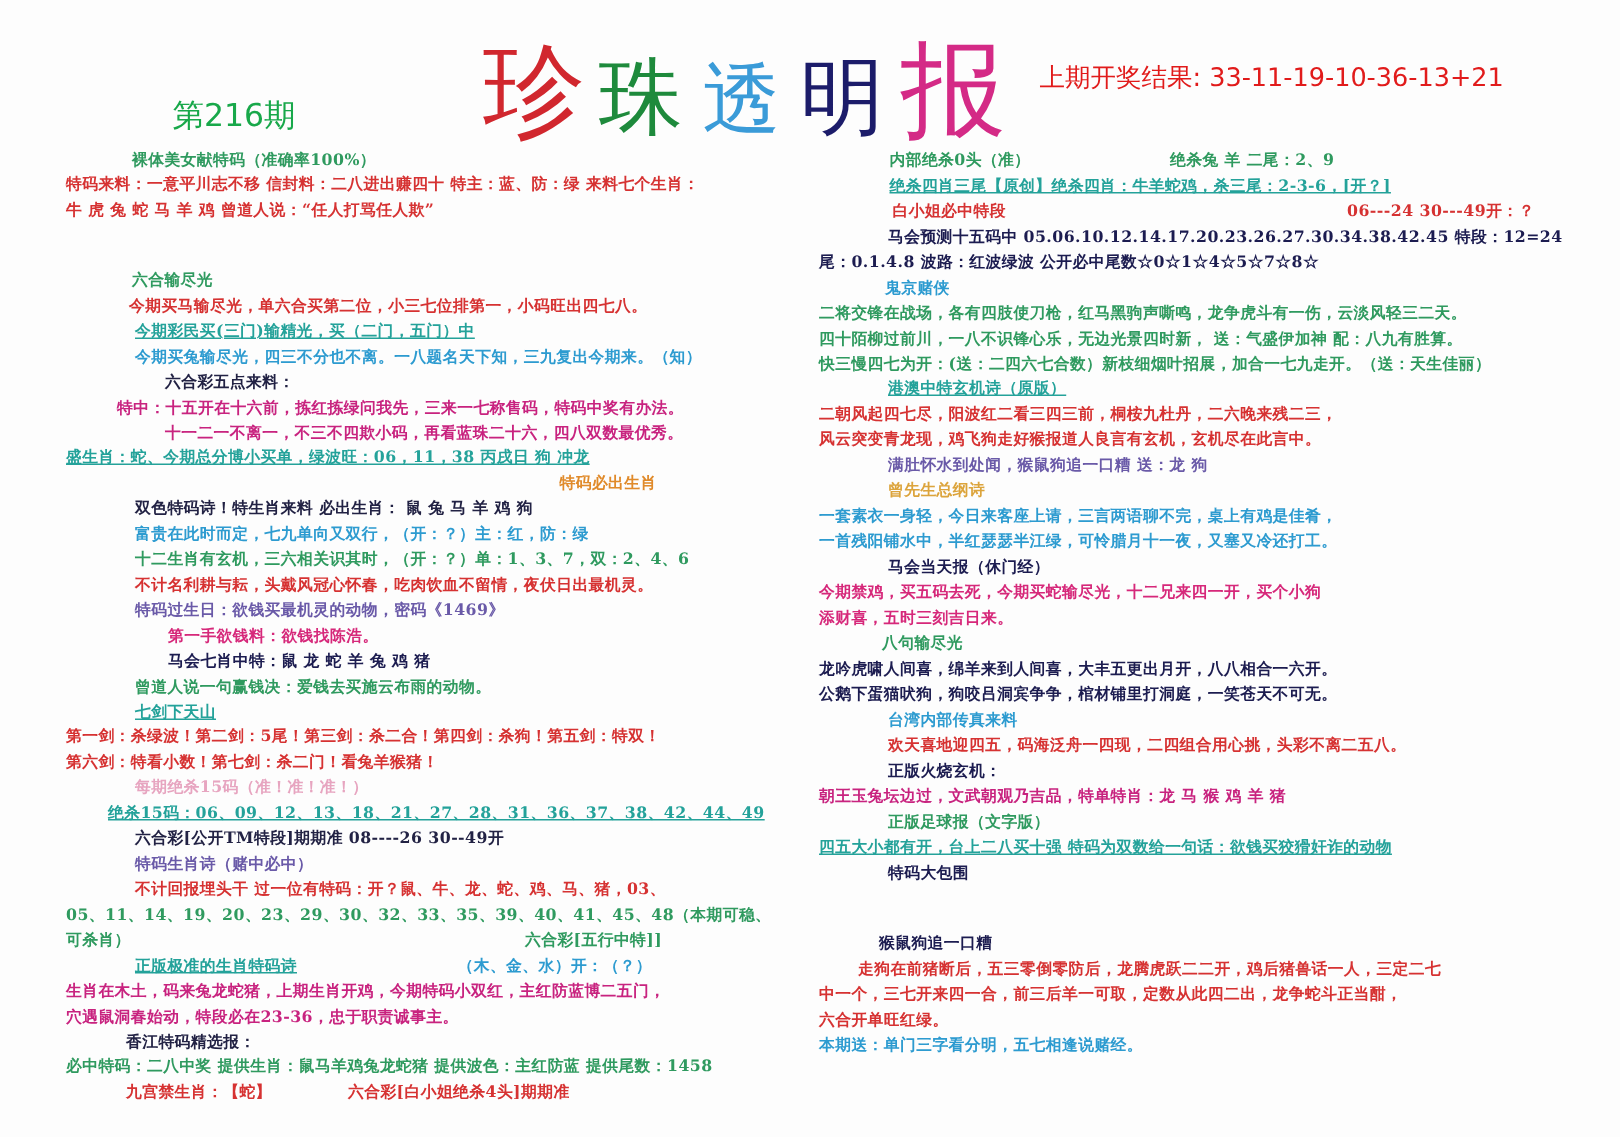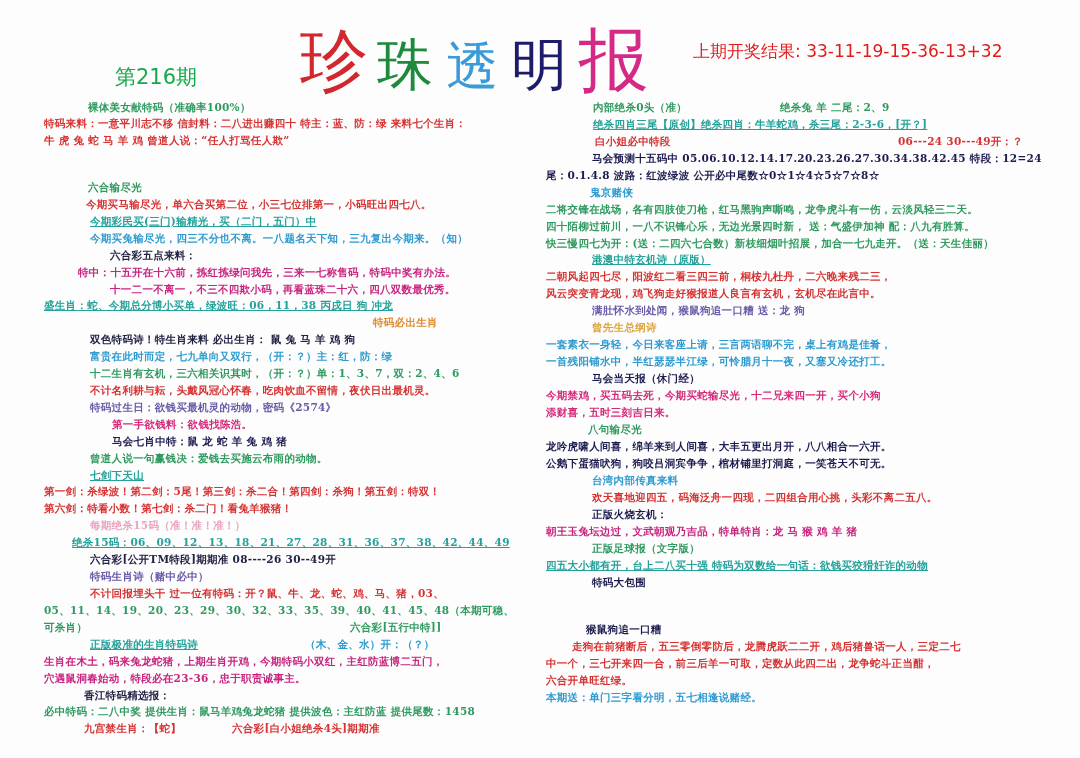--- a/index.html
+++ b/index.html
@@ -15,51 +15,51 @@
   .t5 { color:#d42a86; font-size:70px !important; }
   .issue { color:#18a84a; font-family:"DejaVu Sans", sans-serif; font-size:21px; font-weight:normal; }
   .result { color:#e11b1b; font-family:"DejaVu Sans", sans-serif; font-size:17px; }
   .red { color:#d63232; } .green { color:#2f9a5f; } .teal { color:#24a29a;text-decoration:underline; } .blue { color:#2d9bd0;text-align:right; }
   .dark { color:#222244; } .pink { color:#d6287a; } .magenta { color:#c8237f; } .orange { color:#e08a2a; }
   .purple { color:#6a5aa8; } .lightpink { color:#e7a5c0; } .gold { color:#dca43c; } .navy { color:#1c1c50; }
 </style>
 </head>
 <body>
 
-<div class="abs title" style="left:300px; top:14px;">
+<div class="abs title" style="left:322px; top:14px;">
   <span class="t1">珍</span>
   <span class="t2" style="margin-left:4px;">珠</span>
   <span class="t3" style="margin-left:8px;">透</span>
   <span class="t4" style="margin-left:8px;">明</span>
   <span class="t5" style="margin-left:6px;">报</span>
 </div>
 <div class="abs issue" style="left:115px; top:63px;">第216期</div>
 <div class="abs result" style="left:693px; top:40px;">
   <span>上期开奖结果:</span>
-  <span>33-11-19-15-36-13+32</span>
+  <span>33-11-19-10-36-13+21</span>
 </div>
 
 <div>
   <div class="ln green" style="left:88px;top:100px">裸体美女献特码（准确率100%）</div>
   <div class="ln red" style="left:44px;top:116px">特码来料：一意平川志不移 信封料：二八进出赚四十 特主：蓝、防：绿 来料七个生肖：</div>
   <div class="ln red" style="left:44px;top:133px">牛 虎 兔 蛇 马 羊 鸡    曾道人说：“任人打骂任人欺”</div>
   <div class="ln green" style="left:88px;top:180px">六合输尽光</div>
   <div class="ln red" style="left:86px;top:197px">今期买马输尽光，单六合买第二位，小三七位排第一，小码旺出四七八。</div>
   <div class="ln teal" style="left:90px;top:214px">今期彩民买(三门)输精光，买（二门，五门）中</div>
   <div class="ln blue" style="left:90px;top:231px">今期买兔输尽光，四三不分也不离。一八题名天下知，三九复出今期来。（知）</div>
   <div class="ln dark" style="left:110px;top:248px">六合彩五点来料：</div>
   <div class="ln magenta" style="left:78px;top:265px">特中：十五开在十六前，拣红拣绿问我先，三来一七称售码，特码中奖有办法。</div>
   <div class="ln magenta" style="left:110px;top:282px">十一二一不离一，不三不四欺小码，再看蓝珠二十六，四八双数最优秀。</div>
   <div class="ln teal" style="left:44px;top:298px">盛生肖：蛇、今期总分博小买单，绿波旺：06，11，38 丙戌日  狗 冲龙</div>
   <div class="ln orange" style="left:373px;top:315px">特码必出生肖</div>
   <div class="ln dark" style="left:90px;top:332px">双色特码诗！特生肖来料          必出生肖：  鼠 兔 马 羊 鸡 狗</div>
   <div class="ln blue" style="left:90px;top:349px">富贵在此时而定，七九单向又双行，（开：？）主：红，防：绿</div>
   <div class="ln green" style="left:90px;top:366px">十二生肖有玄机，三六相关识其时，（开：？）单：1、3、7，双：2、4、6</div>
   <div class="ln red" style="left:90px;top:383px">不计名利耕与耘，头戴风冠心怀春，吃肉饮血不留情，夜伏日出最机灵。</div>
-  <div class="ln purple" style="left:90px;top:400px">特码过生日：欲钱买最机灵的动物，密码《2574》</div>
+  <div class="ln purple" style="left:90px;top:400px">特码过生日：欲钱买最机灵的动物，密码《1469》</div>
   <div class="ln pink" style="left:112px;top:417px">第一手欲钱料：欲钱找陈浩。</div>
   <div class="ln navy" style="left:112px;top:434px">马会七肖中特：鼠 龙 蛇 羊 兔 鸡 猪</div>
   <div class="ln green" style="left:90px;top:451px">曾道人说一句赢钱决：爱钱去买施云布雨的动物。</div>
   <div class="ln teal" style="left:90px;top:468px">七剑下天山</div>
   <div class="ln red" style="left:44px;top:484px">第一剑：杀绿波！第二剑：5尾！第三剑：杀二合！第四剑：杀狗！第五剑：特双！</div>
   <div class="ln red" style="left:44px;top:501px">第六剑：特看小数！第七剑：杀二门！看兔羊猴猪！</div>
   <div class="ln lightpink" style="left:90px;top:518px">每期绝杀15码（准！准！准！）</div>
   <div class="ln teal" style="left:72px;top:535px">绝杀15码：06、09、12、13、18、21、27、28、31、36、37、38、42、44、49</div>
   <div class="ln dark" style="left:90px;top:552px">六合彩[公开TM特段]期期准          08----26 30--49开</div>
   <div class="ln purple" style="left:90px;top:569px">特码生肖诗（赌中必中）</div>

